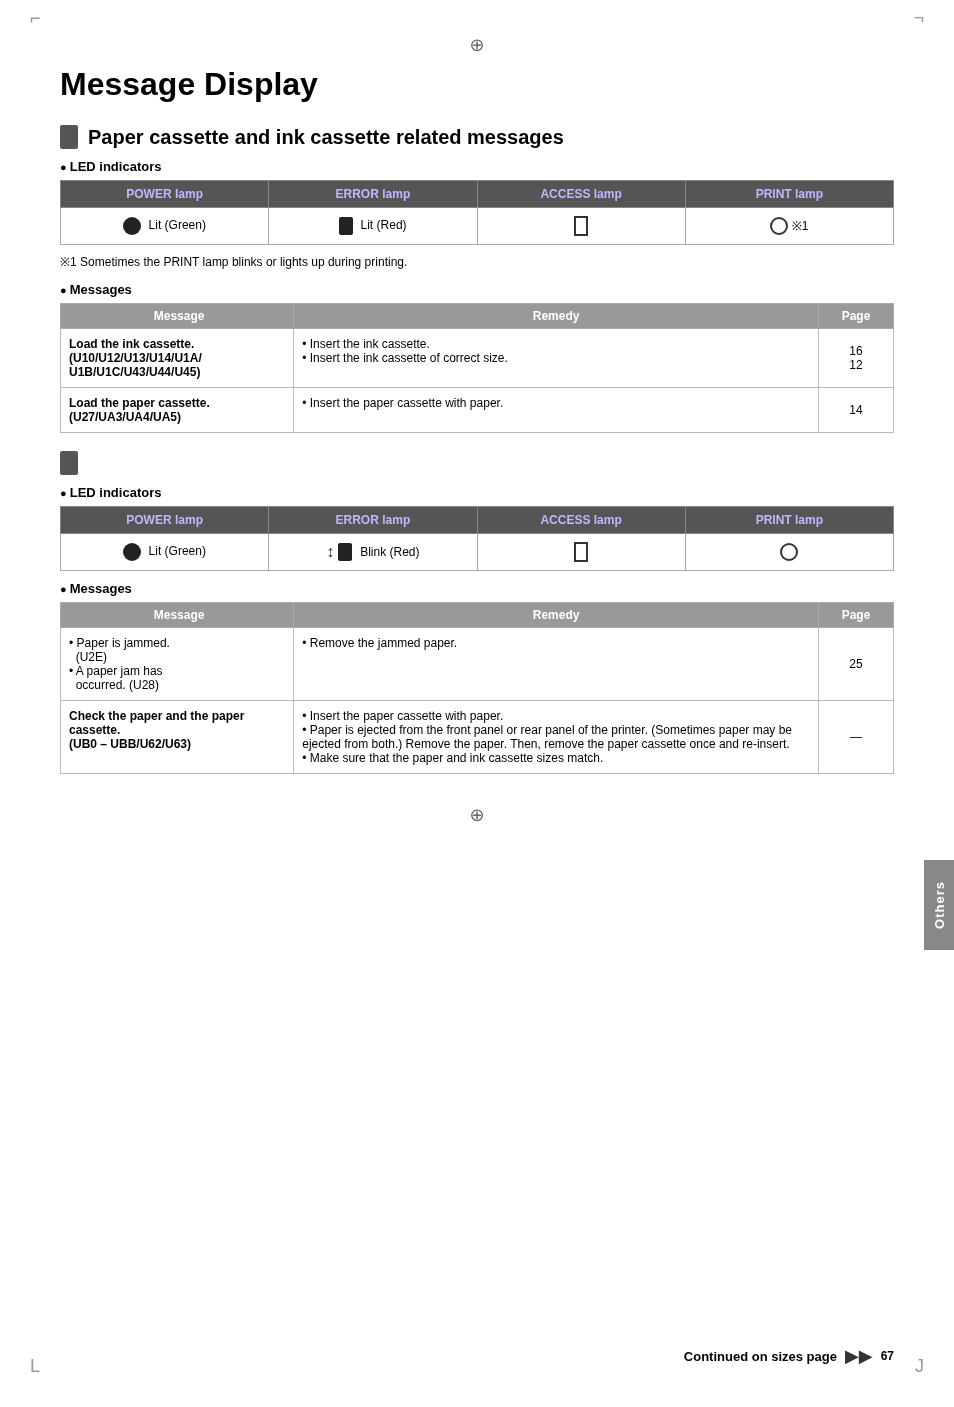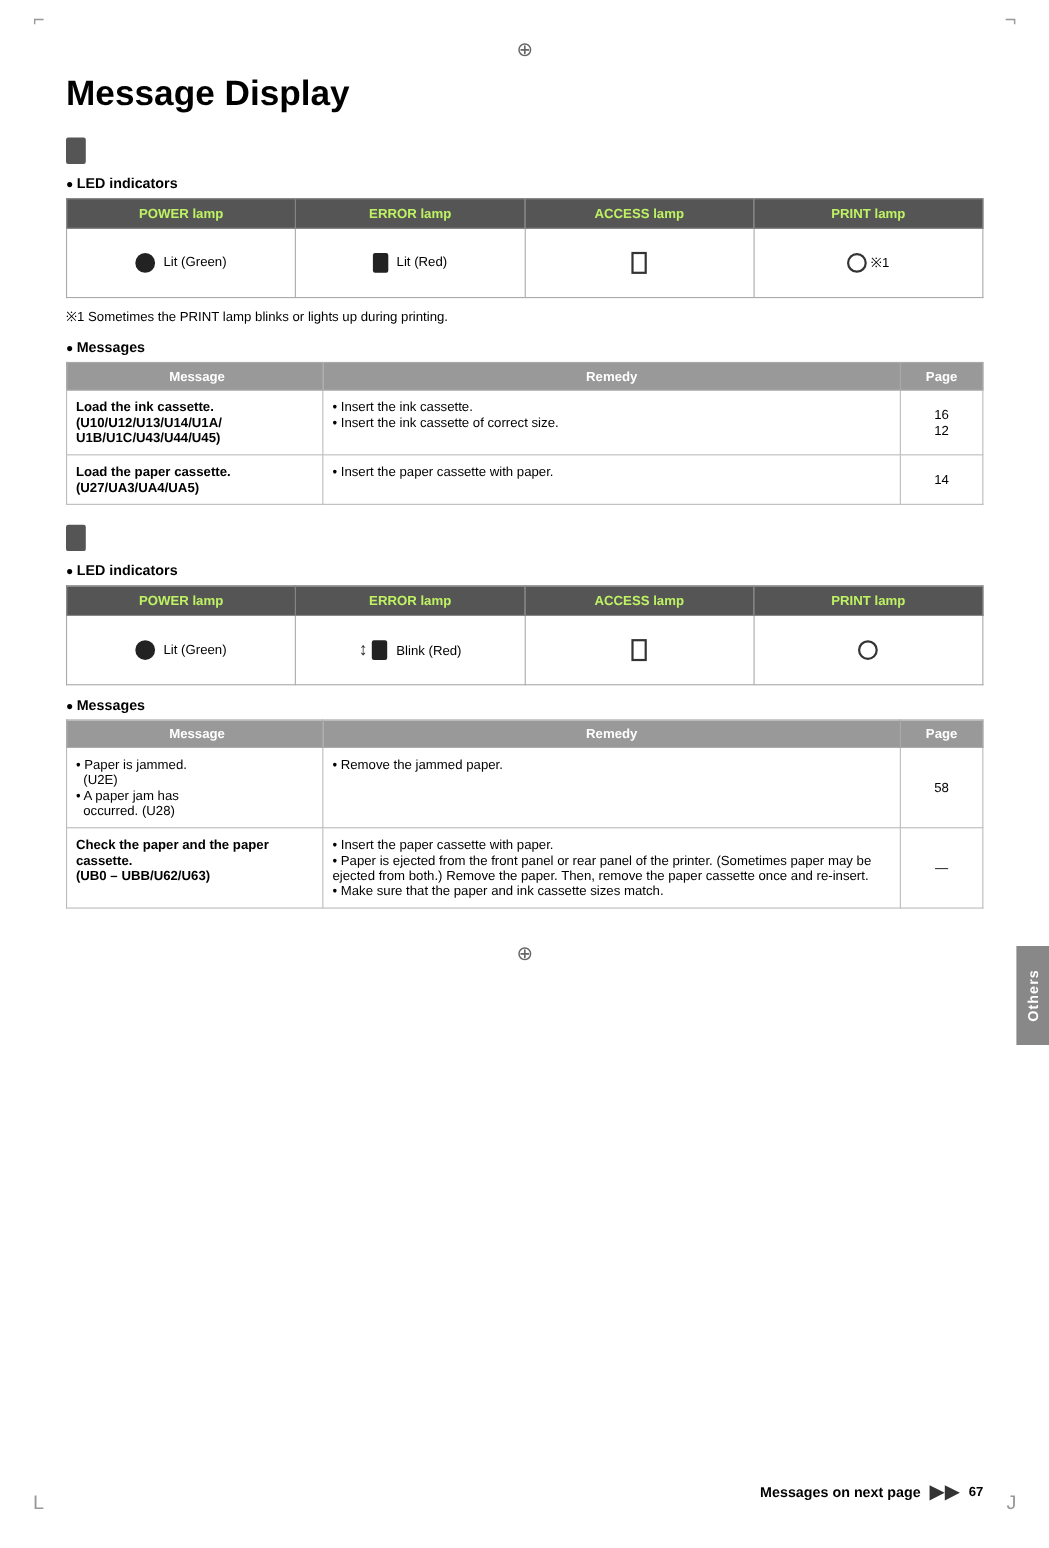--- a/index.html
+++ b/index.html
@@ -55,31 +55,31 @@
     }
 
     
     .led-table {
       width: 100%;
       border-collapse: collapse;
       margin-bottom: 8px;
     }
     .led-table th {
       background: #555;
-      color: #bef264;
+      color: #c4b5fd;
       font-size: 12px;
       font-weight: bold;
       padding: 6px 8px;
       border: 1px solid #888;
       text-align: center;
       width: 25%;
     }
     .led-table td {
       border: 1px solid #aaa;
-      padding: 21px 8px;
+      padding: 8px 8px;
       text-align: center;
       vertical-align: middle;
       font-size: 12px;
       width: 25%;
     }
 
     
     .led-green {
       display: inline-block;
       width: 18px;
@@ -238,20 +238,21 @@
 
 <div class="corner-mark corner-tl">⌐</div>
 <div class="corner-mark corner-tr">¬</div>
 
 <div class="crosshair">⊕</div>
 
 <h1 class="page-title">Message Display</h1>
 
 <div class="section-header">
   <div class="section-header-bar"></div>
+  <span class="section-header-text">Paper cassette and ink cassette related messages</span>
 </div>
 
 <div class="subsection-label">LED indicators</div>
 
 <table class="led-table">
   <thead>
     <tr>
       <th>POWER lamp</th>
       <th>ERROR lamp</th>
       <th>ACCESS lamp</th>
@@ -350,21 +351,21 @@
     <tr>
       <th class="msg-col">Message</th>
       <th class="remedy-col">Remedy</th>
       <th class="page-col">Page</th>
     </tr>
   </thead>
   <tbody>
     <tr>
       <td>• Paper is jammed.<br>&nbsp;&nbsp;(U2E)<br>• A paper jam has<br>&nbsp;&nbsp;occurred. (U28)</td>
       <td>• Remove the jammed paper.</td>
-      <td class="page-cell">58</td>
+      <td class="page-cell">25</td>
     </tr>
     <tr>
       <td class="msg-cell">Check the paper and the paper cassette.<br>(UB0 – UBB/U62/U63)</td>
       <td>
         • Insert the paper cassette with paper.<br>
         • Paper is ejected from the front panel or rear panel of the printer. (Sometimes paper may be ejected from both.) Remove the paper. Then, remove the paper cassette once and re-insert.<br>
         • Make sure that the paper and ink cassette sizes match.
       </td>
       <td class="page-cell">—</td>
     </tr>
@@ -374,16 +375,16 @@
 <div class="others-sidebar">
   <span class="others-sidebar-text">Others</span>
 </div>
 
 <div class="crosshair-bottom">⊕</div>
 
 <div class="corner-mark corner-bl">L</div>
 <div class="corner-mark corner-br">J</div>
 
 <div class="page-footer">
-  <span class="continued-text">Messages on next page</span>
+  <span class="continued-text">Continued on sizes page</span>
   <span class="continue-arrow">▶▶</span>
   <span class="page-number">67</span>
 </div>
 
 </body></html>

